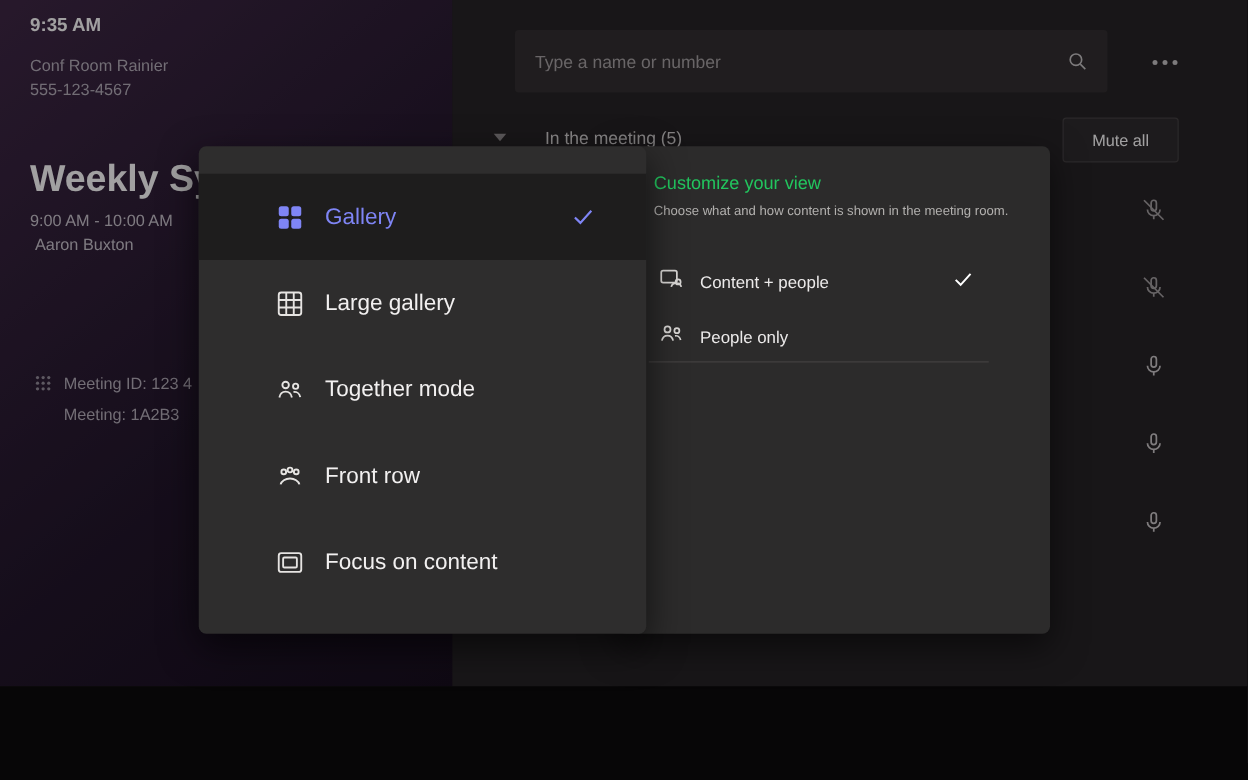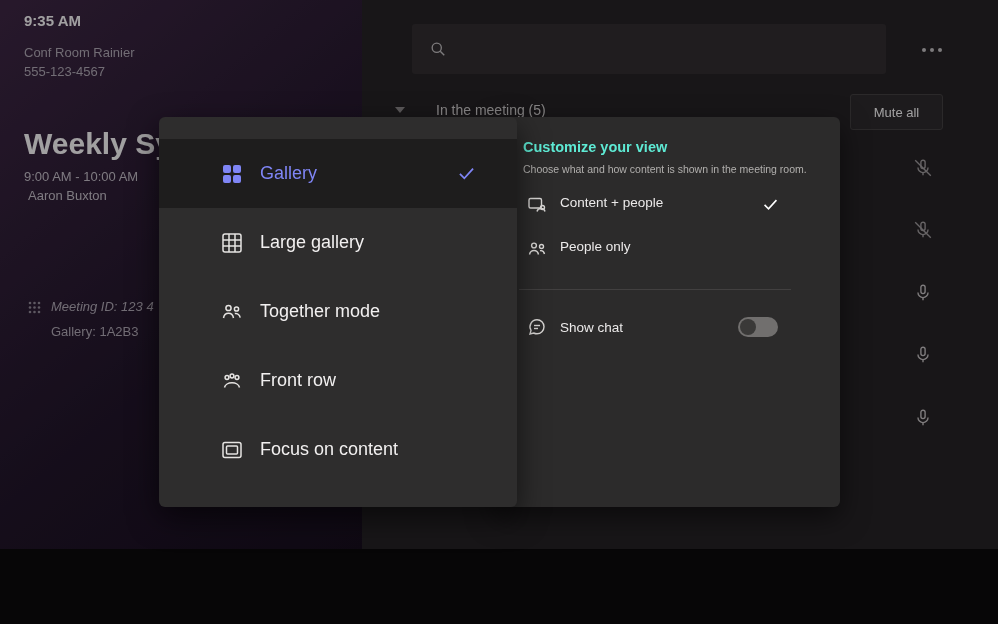--- a/index.html
+++ b/index.html
@@ -9,21 +9,21 @@
   
   .left-panel { position:absolute; left:0; top:0; width:362px; height:549px;
     background:linear-gradient(140deg,#3b2542 0%,#2c1c34 30%,#1e1327 60%,#140c1b 100%); }
   .lp-text { position:absolute; color:#b3adb8; font-size:13px; }
   .lp-clock { position:absolute; left:24px; top:12px; color:#fff; font-size:15px; font-weight:bold; }
   .lp-room { left:24px; top:45px; }
   .lp-phone { left:24px; top:64px; }
   .lp-title { position:absolute; left:24px; top:127px; color:#fff; font-size:30px; font-weight:bold; white-space:nowrap; }
   .lp-time { left:24px; top:169px; color:#c8c3cc; }
   .lp-organizer { left:28px; top:188px; color:#c8c3cc; }
-  .lp-id { left:51px; top:299px;font-style:italic; }
+  .lp-id { left:51px; top:299px; }
   .lp-pass { left:51px; top:324px; }
   .lp-dialpad { position:absolute; left:28px; top:300px; width:13px; height:13px; color:#938d99; }
 
   
   .main-area { position:absolute; left:362px; top:0; width:636px; height:549px; background:#232122; }
   .search-bar { position:absolute; left:50px; top:24px; width:474px; height:50px; background:#2f2d2e;
     border-radius:3px; display:flex; align-items:center; padding:0 14px 0 16px; }
   .search-bar input { flex:1; background:transparent; border:none; outline:none; color:#e8e6e4; font-size:14px;
     font-family:"Liberation Sans", sans-serif; }
   .search-bar input::placeholder { color:#a5a1a2; }
@@ -42,23 +42,23 @@
   .mic-col-item { position:absolute; left:550px; width:22px; height:22px; }
   .mic-col-item.muted { color:#a29fa0; }
   .mic-col-item.live  { color:#c9c6c7; }
 
   
   .scrim { position:absolute; left:0; top:0; width:998px; height:549px; background:rgba(8,6,9,0.38); z-index:2; }
 
   
   .customize-panel { position:absolute; left:495px; top:117px; width:345px; height:390px; background:#2c2b2b;
     border-radius:6px; box-shadow:0 10px 28px rgba(0,0,0,0.55); z-index:5; }
-  .cp-title { position:absolute; left:28px; top:22px; color:#5eead4; font-size:14.5px; font-weight:bold; }
+  .cp-title { position:absolute; left:28px; top:22px; color:#22c55e; font-size:14.5px; font-weight:normal; }
   .cp-subtitle { position:absolute; left:28px; top:46px; color:#b2b0ae; font-size:10.5px; }
-  .cp-row { position:absolute; left:0; width:345px; height:38px; display:flex; align-items:flex-start;
+  .cp-row { position:absolute; left:0; width:345px; height:38px; display:flex; align-items:flex-end;
     padding:0 60px 0 32px; gap:13px; cursor:pointer; }
   .cp-row-1 { top:78px; } .cp-row-2 { top:122px; }
   .cp-icon { width:20px; height:20px; color:#d8d6d4; flex:0 0 auto; }
   .cp-label { color:#eceaea; font-size:13.5px; }
   .cp-check { width:19px; height:19px; color:#fff; margin-left:auto; }
   .cp-divider { position:absolute; left:24px; top:172px; width:272px; height:1px; background:#424040; }
   .cp-chat-row { position:absolute; left:0; top:190px; width:345px; height:40px; display:flex;
     align-items:center; padding:0 62px 0 32px; gap:13px; }
   .toggle { width:40px; height:20px; border-radius:10px; background:#716f6e; margin-left:auto;
     position:relative; cursor:pointer; flex:0 0 auto; }
@@ -97,25 +97,26 @@
           <circle cx="11" cy="2" r="1.3"></circle>
           <circle cx="2" cy="6.5" r="1.3"></circle>
           <circle cx="6.5" cy="6.5" r="1.3"></circle>
           <circle cx="11" cy="6.5" r="1.3"></circle>
           <circle cx="2" cy="11" r="1.3"></circle>
           <circle cx="6.5" cy="11" r="1.3"></circle>
           <circle cx="11" cy="11" r="1.3"></circle>
         </svg>
     </span>
     <div class="lp-text lp-id">Meeting ID: 123 4</div>
-    <div class="lp-text lp-pass">Gallery: 1A2B3</div>
+    <div class="lp-text lp-pass">Meeting: 1A2B3</div>
   </div>
 
   <div class="main-area">
     <div class="search-bar">
+      <input type="text" placeholder="Type a name or number" style="">
       <span class="search-icon">
         <svg viewBox="0 0 24 24" fill="none" stroke="currentColor" stroke-width="1.6">
             <circle cx="10.5" cy="10.5" r="5.5"></circle>
             <line x1="14.7" y1="14.7" x2="19.5" y2="19.5"></line>
           </svg>
       </span>
     </div>
     <div class="header-more">
         <i></i>
         <i></i>
@@ -196,33 +197,20 @@
             <path d="M2.5 15.5c.5-2.4 2.3-4 4.5-4s4 1.6 4.5 4"></path>
             <circle cx="14.5" cy="7.5" r="2"></circle>
             <path d="M13 11.7c2-.4 4 .9 4.5 3.3"></path>
           </svg>
       </span>
       <span class="cp-label">People only</span>
     </div>
 
     <div class="cp-divider"></div>
 
-    <div class="cp-chat-row">
-      <span class="cp-icon">
-        <svg viewBox="0 0 20 20" fill="none" stroke="currentColor" stroke-width="1.4">
-            <path d="M10 2.8a7 7 0 0 1 7 7 7 7 0 0 1-7 7c-1.2 0-2.3-.3-3.3-.8L3 17l1-3.6a7 7 0 0 1 6-10.6z"></path>
-            <line x1="7" y1="8.5" x2="13" y2="8.5"></line>
-            <line x1="7" y1="11.5" x2="11" y2="11.5"></line>
-          </svg>
-      </span>
-      <span class="cp-label">Show chat</span>
-      <span class="toggle">
-          <span class="knob"></span>
-        </span>
-    </div>
   </div>
 
   <div class="layout-menu">
 
     <div class="lm-item selected">
       <span class="lm-icon">
         <svg viewBox="0 0 24 24" fill="currentColor">
             <rect x="3" y="3" width="8" height="8" rx="2"></rect>
             <rect x="13" y="3" width="8" height="8" rx="2"></rect>
             <rect x="3" y="13" width="8" height="8" rx="2"></rect>

